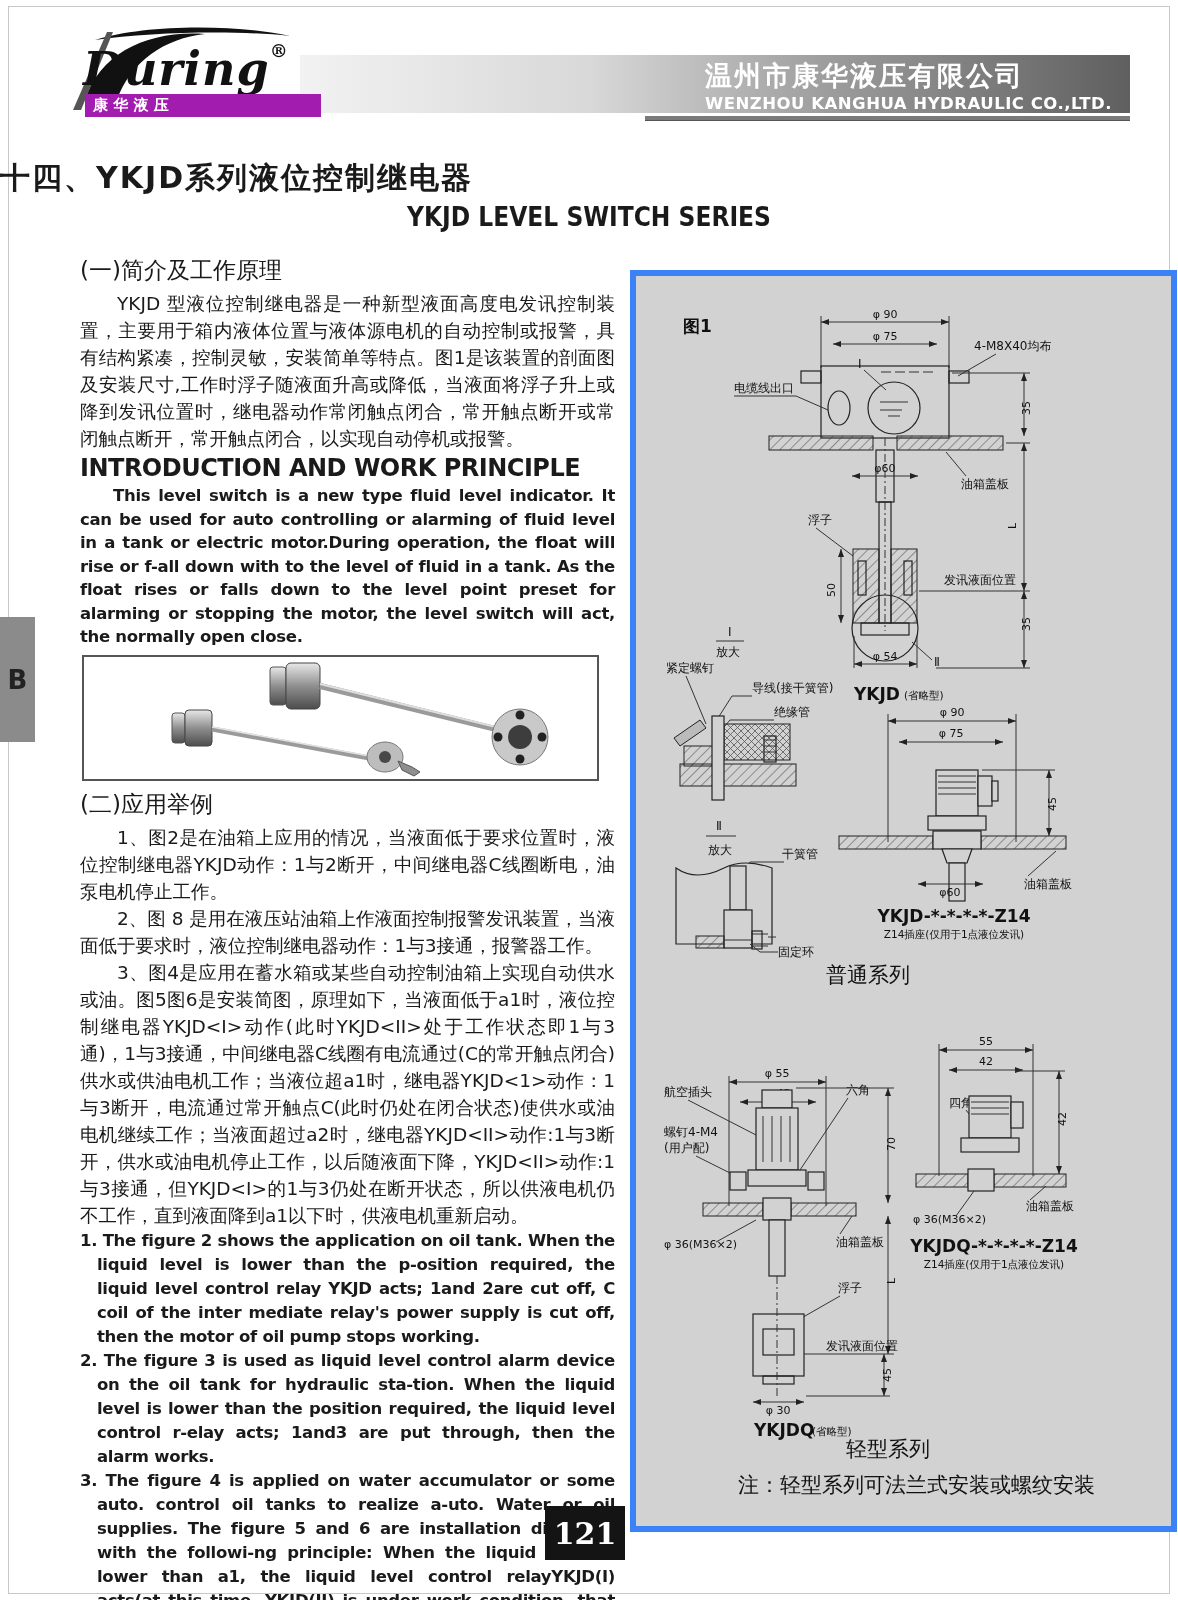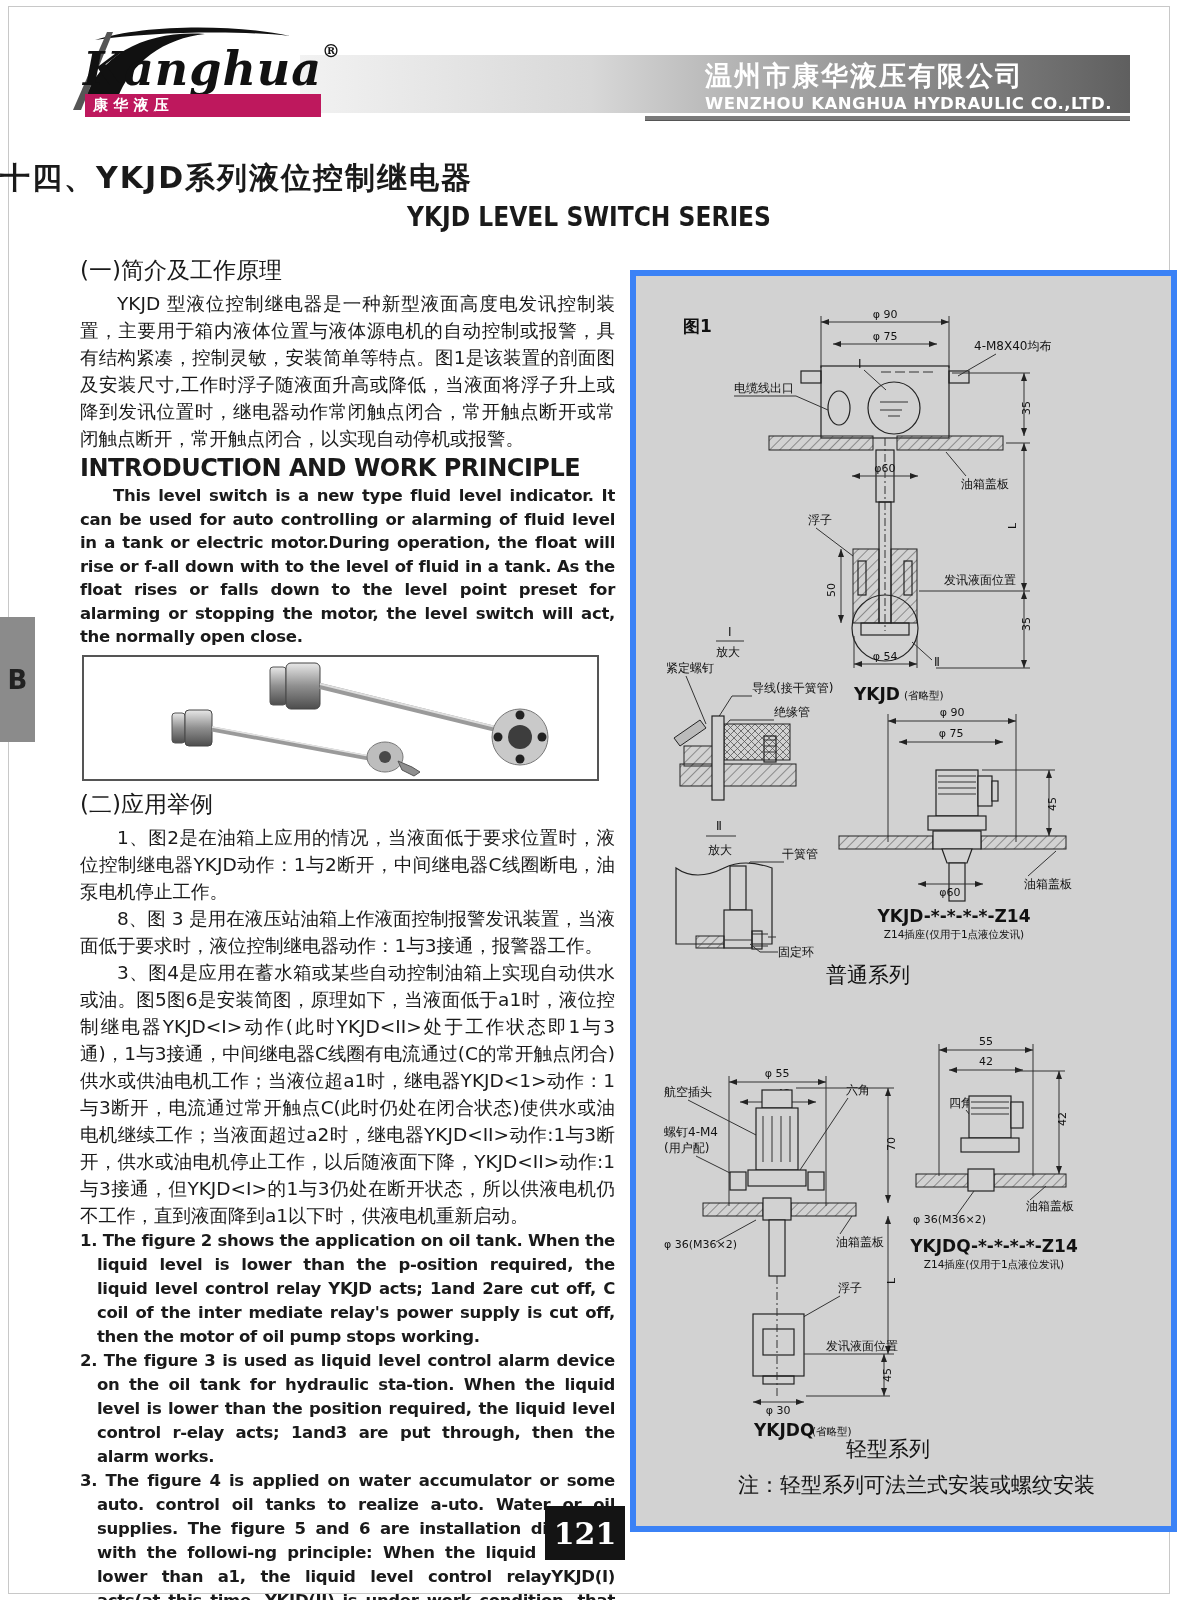--- a/index.html
+++ b/index.html
@@ -3,21 +3,21 @@
 <meta charset="utf-8">
 <style>
   html,body{margin:0;padding:0;background:#fff;}
   body{width:1178px;height:1600px;position:relative;font-family:"DejaVu Sans","Liberation Sans",sans-serif;color:#1a1a1a;}
   .page-frame{position:absolute;left:8px;top:6px;width:1160px;height:1586px;border:1px solid #c8c8c8;}
   
   .logo{position:absolute;left:55px;top:22px;width:300px;height:100px;}
   .logo-swoosh{position:absolute;left:0;top:0;}
   .logo-script{position:absolute;left:28px;top:18px;font-family:"DejaVu Serif","Liberation Serif",serif;font-style:italic;font-size:46px;font-weight:bold;letter-spacing:1px;color:#111;}
   .logo-reg{font-size:18px;vertical-align:28px;font-style:normal;}
-  .logo-sub{position:absolute;left:30px;top:72px;width:220px;background:#be185d;color:#fff;font-size:15px;font-weight:bold;padding:2px 8px;display:flex;justify-content:space-between;}
+  .logo-sub{position:absolute;left:30px;top:72px;width:220px;background:#a21caf;color:#fff;font-size:15px;font-weight:bold;padding:2px 8px;display:flex;justify-content:space-between;}
   .banner{position:absolute;left:300px;top:55px;width:830px;height:58px;background:linear-gradient(to right,#f2f2f2 0%,#d8d8d8 35%,#9a9a9a 65%,#5f5f5f 100%);}
   .banner-inner{position:absolute;right:18px;top:3px;text-align:left;color:#fff;}
   .company-cn{font-size:27px;font-weight:bold;letter-spacing:2px;}
   .company-en{font-size:16.5px;font-weight:bold;letter-spacing:0.5px;}
   .banner-underline{position:absolute;left:645px;top:116px;width:485px;height:4px;background:#7a7a7a;border-bottom:1px solid #555;}
   
   .title-cn{position:absolute;left:0;top:158px;width:1178px;text-align:left;font-size:30px;font-weight:bold;letter-spacing:2px;}
   .title-en{position:absolute;left:0;top:202px;width:1178px;text-align:center;font-size:26px;font-weight:bold;font-stretch:condensed;}
   
   .side-tab{position:absolute;left:0;top:617px;width:35px;height:125px;background:#8b8b8b;color:#222;display:flex;align-items:center;justify-content:center;font-size:26px;font-weight:bold;}
@@ -55,21 +55,21 @@
     <div class="company-en">WENZHOU KANGHUA HYDRAULIC CO.,LTD.</div>
   </div>
 </div>
 <div class="banner-underline"></div>
 <div class="logo">
   <svg class="logo-swoosh" width="300" height="100">
     <path d="M30,78 C45,30 95,8 150,12 C110,16 75,40 62,78 Z" fill="#111"></path>
     <path d="M40,18 C90,2 180,2 235,14 C180,8 95,10 40,18 Z" fill="#111"></path>
     <path d="M18,88 L52,10 L58,10 L26,88 Z" fill="#555"></path>
   </svg>
-  <div class="logo-script"><span>Kanghua</span><span class="logo-reg">®</span></div>
+  <div class="logo-script"><span>During</span><span class="logo-reg">®</span></div>
   <div class="logo-sub">康 华 液 压</div>
 </div>
 
 <div class="title-cn">十四、YKJD系列液位控制继电器</div>
 <div class="title-en">YKJD LEVEL SWITCH SERIES</div>
 
 <div class="side-tab">B</div>
 
 <div class="left-col">
   <h3 class="h-cn">(一)简介及工作原理</h3>
@@ -107,21 +107,21 @@
         <line x1="128" y1="70" x2="296" y2="101" stroke="#e2e2e2" stroke-width="1.6"></line>
         <ellipse cx="301" cy="100" rx="18" ry="15" fill="#bdbdbd" stroke="#777"></ellipse>
         <circle cx="301" cy="100" r="6" fill="#484848"></circle>
         <path d="M314,104 l14,6 l8,5 l-6,4 l-12,-6 Z" fill="#8f8f8f" stroke="#555"></path>
       </g>
     </svg>
   </div>
 
   <h3 class="h-cn">(二)应用举例</h3>
   <p class="p-cn">1、图2是在油箱上应用的情况，当液面低于要求位置时，液位控制继电器YKJD动作：1与2断开，中间继电器C线圈断电，油泵电机停止工作。</p>
-  <p class="p-cn">8、图 3 是用在液压站油箱上作液面控制报警发讯装置，当液面低于要求时，液位控制继电器动作：1与3接通，报警器工作。</p>
+  <p class="p-cn">2、图 8 是用在液压站油箱上作液面控制报警发讯装置，当液面低于要求时，液位控制继电器动作：1与3接通，报警器工作。</p>
   <p class="p-cn">3、图4是应用在蓄水箱或某些自动控制油箱上实现自动供水或油。图5图6是安装简图，原理如下，当液面低于a1时，液位控制继电器YKJD&lt;I&gt;动作(此时YKJD&lt;II&gt;处于工作状态即1与3通)，1与3接通，中间继电器C线圈有电流通过(C的常开触点闭合)供水或供油电机工作；当液位超a1时，继电器YKJD&lt;1&gt;动作：1与3断开，电流通过常开触点C(此时仍处在闭合状态)使供水或油电机继续工作；当液面超过a2时，继电器YKJD&lt;II&gt;动作:1与3断开，供水或油电机停止工作，以后随液面下降，YKJD&lt;II&gt;动作:1与3接通，但YKJD&lt;I&gt;的1与3仍处在断开状态，所以供液电机仍不工作，直到液面降到a1以下时，供液电机重新启动。</p>
   <p class="p-en-item">1. The figure 2 shows the application on oil tank. When the liquid level is lower than the p-osition required, the liquid level control relay YKJD acts; 1and 2are cut off, C coil of the inter mediate relay's power supply is cut off, then the motor of oil pump stops working.</p>
   <p class="p-en-item">2. The figure 3 is used as liquid level control alarm device on the oil tank for hydraulic sta-tion. When the liquid level is lower than the position required, the liquid level control r-elay acts; 1and3 are put through, then the alarm works.</p>
   <p class="p-en-item">3. The figure 4 is applied on water accumulator or some auto. control oil tanks to realize a-uto. Water or oil supplies. The figure 5 and 6 are installation diagrams with the followi-ng principle: When the liquid level is lower than a1, the liquid level control relayYKJD(I) acts(at this time, YKJD(II) is under work condition, that means 1 and 3 are put through), 1 and 3 are put through, the current passes the C coil of intermediate relay (normally o-pen contact of C is closed) to make water or oil supply motor work; When the liquid lev-el exceeds a1, the relay YKJD(I) acts; 1 and 3 are cut off, the current passes though the normally open contact C (at this time, it is still under closed state) to make water or oil supply motor continuously work; When the liquid level exceeds a2, the relay YKJD(II)a-cts; 1 and 3 are cut off, water or oil supply motor stops working, then it descends with the liquid level, YKJD(II) acts; 1 and 3are put through, but 1 and 3 of YKJD (I)are still u-nder the cut-off state, so liquid supply motor does not work yet, the liquid supply motor restarts until the liquid level descends belowa1.</p>
 
 </div>
 
 <div class="right-panel">
   <svg width="535" height="1250" viewBox="0 0 535 1250">
     <defs>

